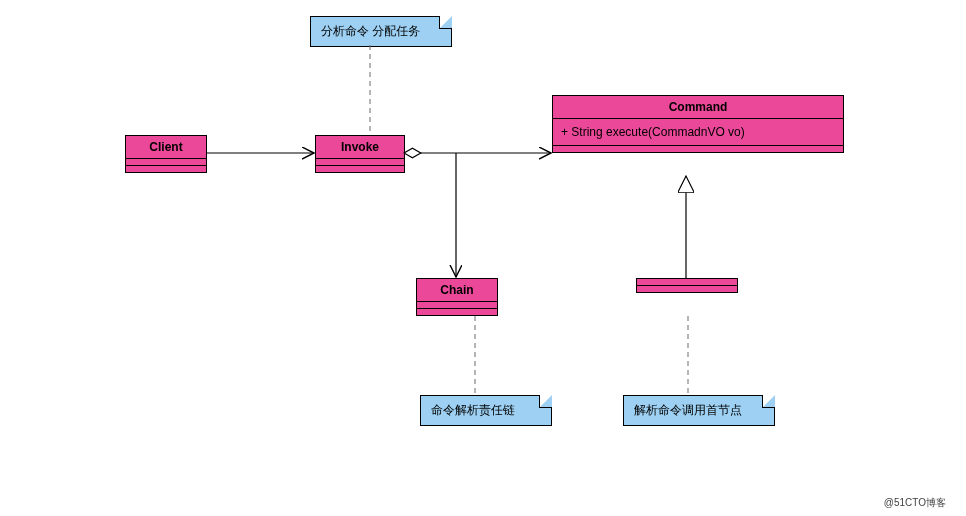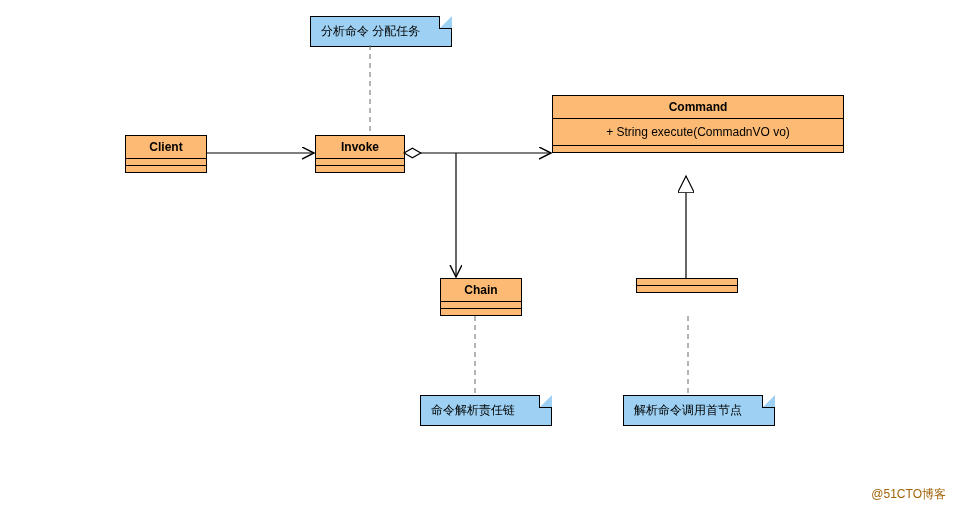--- a/index.html
+++ b/index.html
@@ -1,25 +1,25 @@
 <!DOCTYPE html>
 <html><head>
 <meta charset="utf-8">
 <style>
   html,body{margin:0;padding:0;width:966px;height:516px;background:#fff;font-family:Arial,"Microsoft YaHei",sans-serif;font-size:12px;color:#000;overflow:hidden}
   .canvas{position:relative;width:956px;height:516px}
-  .uml-class{position:absolute;background:#fdba74;border:1px solid #000}
+  .uml-class{position:absolute;background:#ec4899;border:1px solid #000}
   .uml-title{border-bottom:1px solid #000;text-align:center;font-weight:bold;padding:4px 6px}
-  .uml-body{border-bottom:1px solid #000;padding:4px 8px;min-height:6px;text-align:center;line-height:1.5}
+  .uml-body{border-bottom:1px solid #000;padding:4px 8px;min-height:6px;text-align:left;line-height:1.5}
   .uml-body:empty{padding:0;height:6px}
   .uml-body:last-child{border-bottom:none}
   .note{position:absolute;background:#9dd0f2;border:1px solid #000;padding:6px 10px;line-height:1.4}
   .note::after{content:"";position:absolute;top:-1px;right:-1px;width:12px;height:12px;background:linear-gradient(135deg,#fff 49%,#9dd0f2 51%);border-left:1px solid #000;border-bottom:1px solid #000}
   svg.edges{position:absolute;top:0;left:0;width:966px;height:516px;pointer-events:none}
-  .watermark{position:absolute;right:10px;bottom:13px;color:#a16207;font-size:12px}
+  .watermark{position:absolute;right:10px;bottom:6px;color:#404040;font-size:10px}
 </style>
 </head>
 <body>
 
 <div class="canvas">
 
   <div class="note" style="left:310px;top:16px;width:120px">
     <span>分析命令 分配任务</span>
   </div>
 
@@ -45,21 +45,21 @@
   </div>
 
   <div class="uml-class" style="left:552px;top:95px;width:290px">
     <div class="uml-title">Command</div>
     <div class="uml-body">
       <div>+ String execute(CommadnVO vo)</div>
     </div>
     <div class="uml-body"></div>
   </div>
 
-  <div class="uml-class" style="left:440px;top:278px;width:80px">
+  <div class="uml-class" style="left:416px;top:278px;width:80px">
     <div class="uml-title">Chain</div>
     <div class="uml-body"></div>
     <div class="uml-body"></div>
   </div>
 
   <div class="uml-class" style="left:636px;top:278px;width:100px">
     <div class="uml-body"></div>
     <div class="uml-body"></div>
   </div>
 

